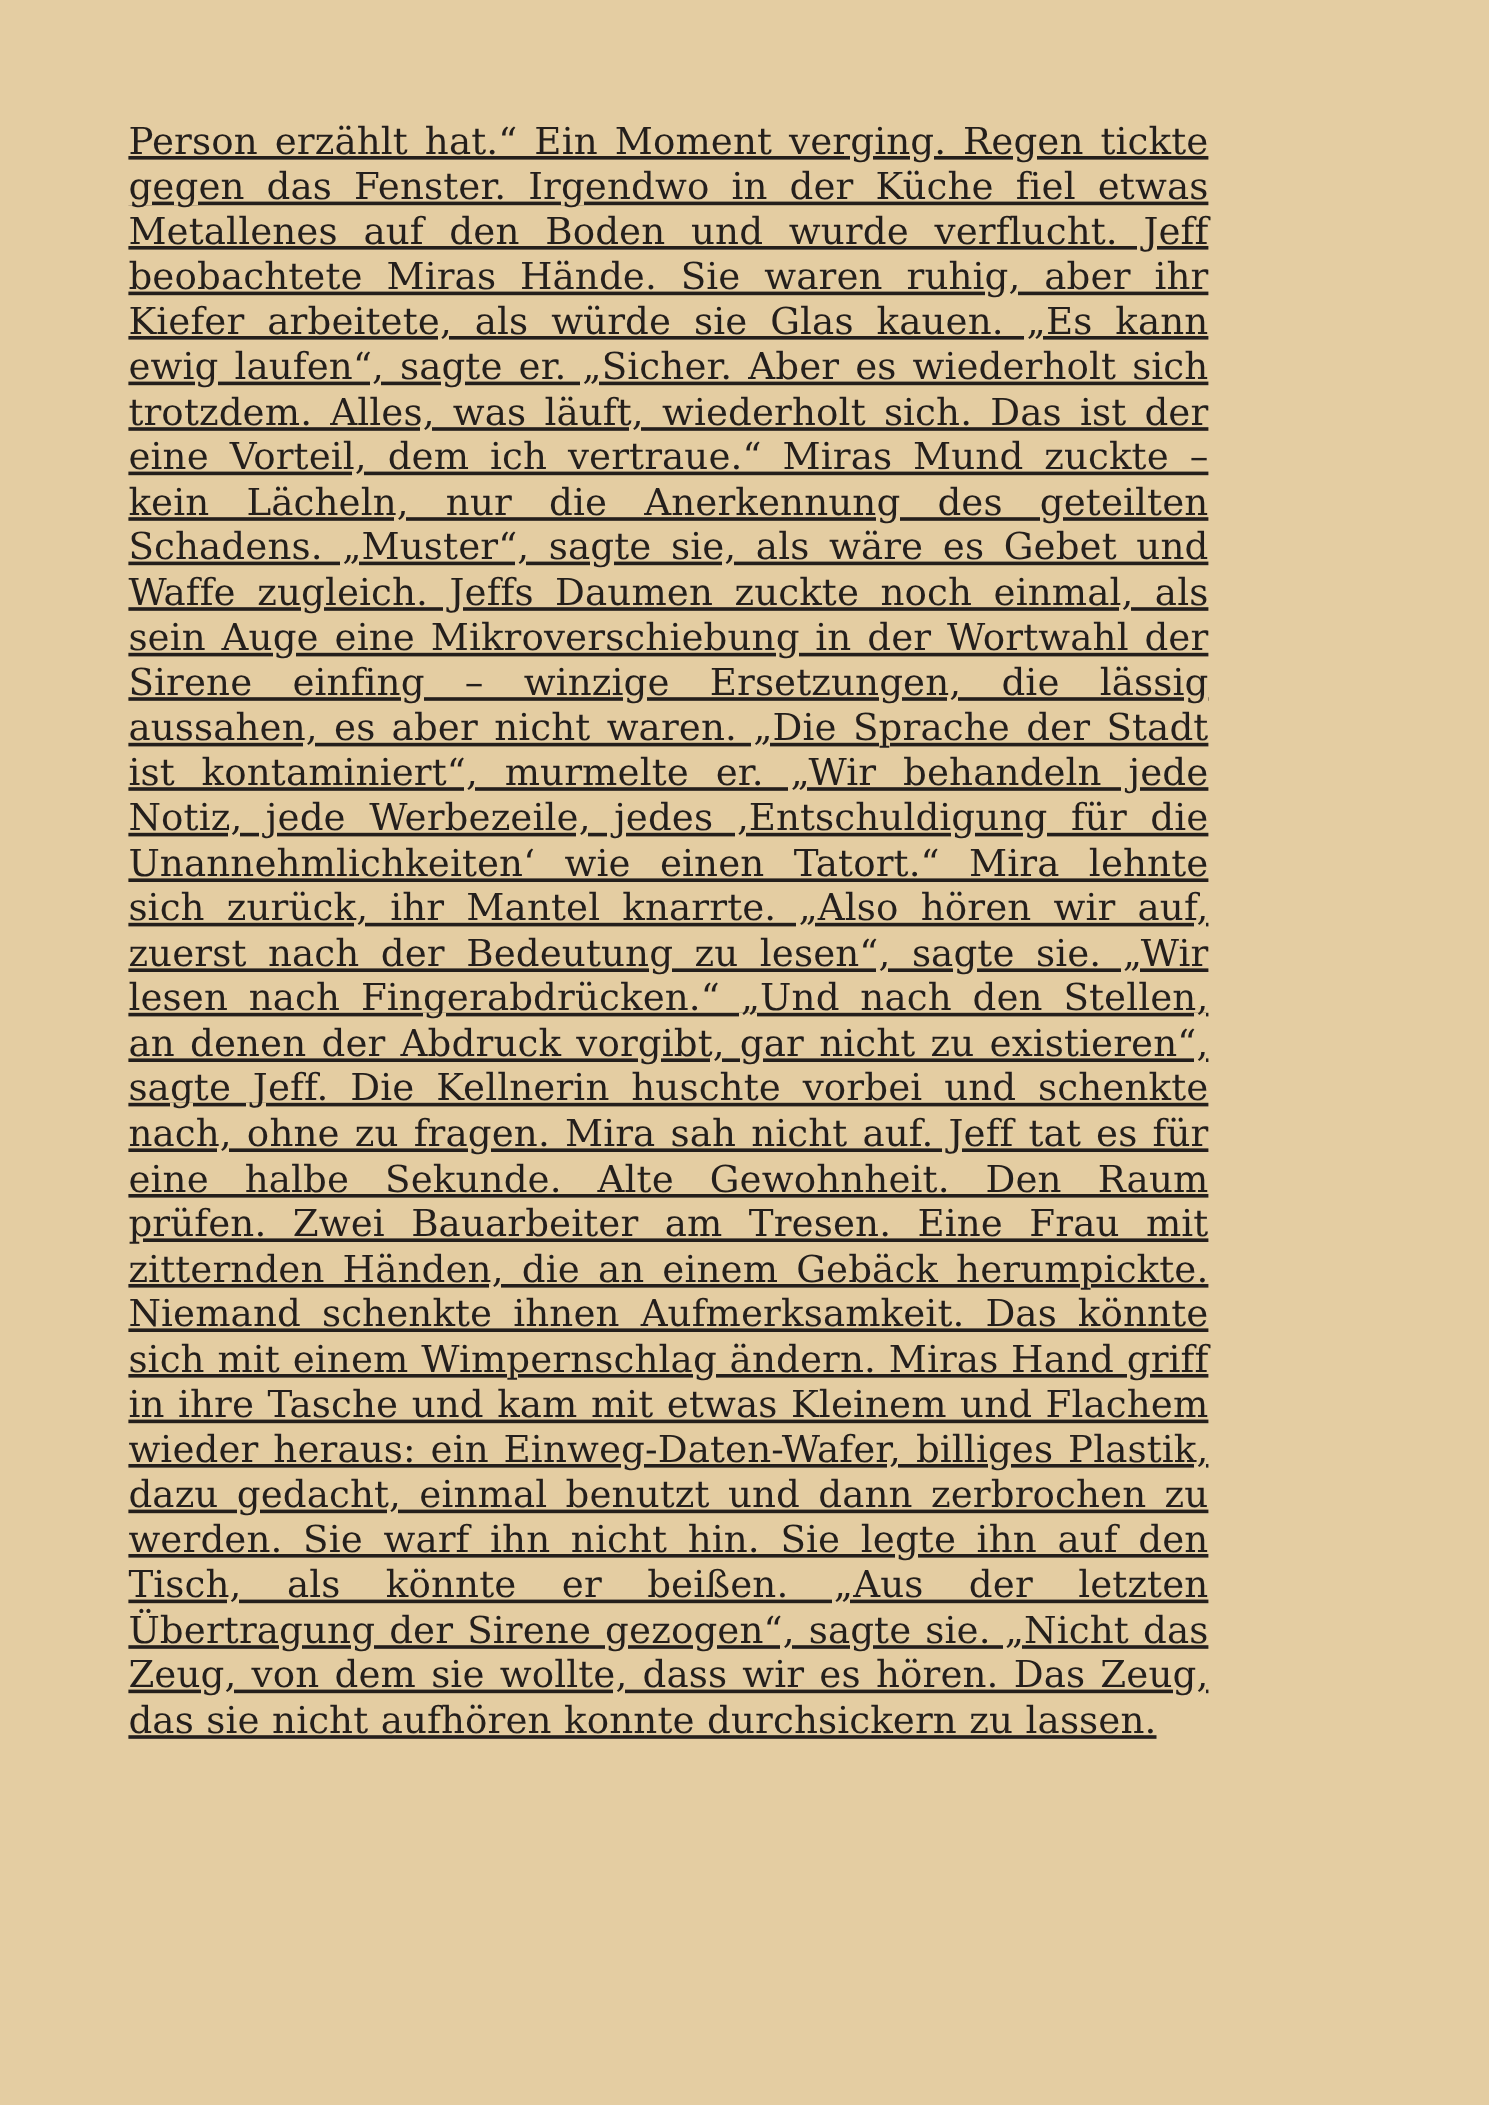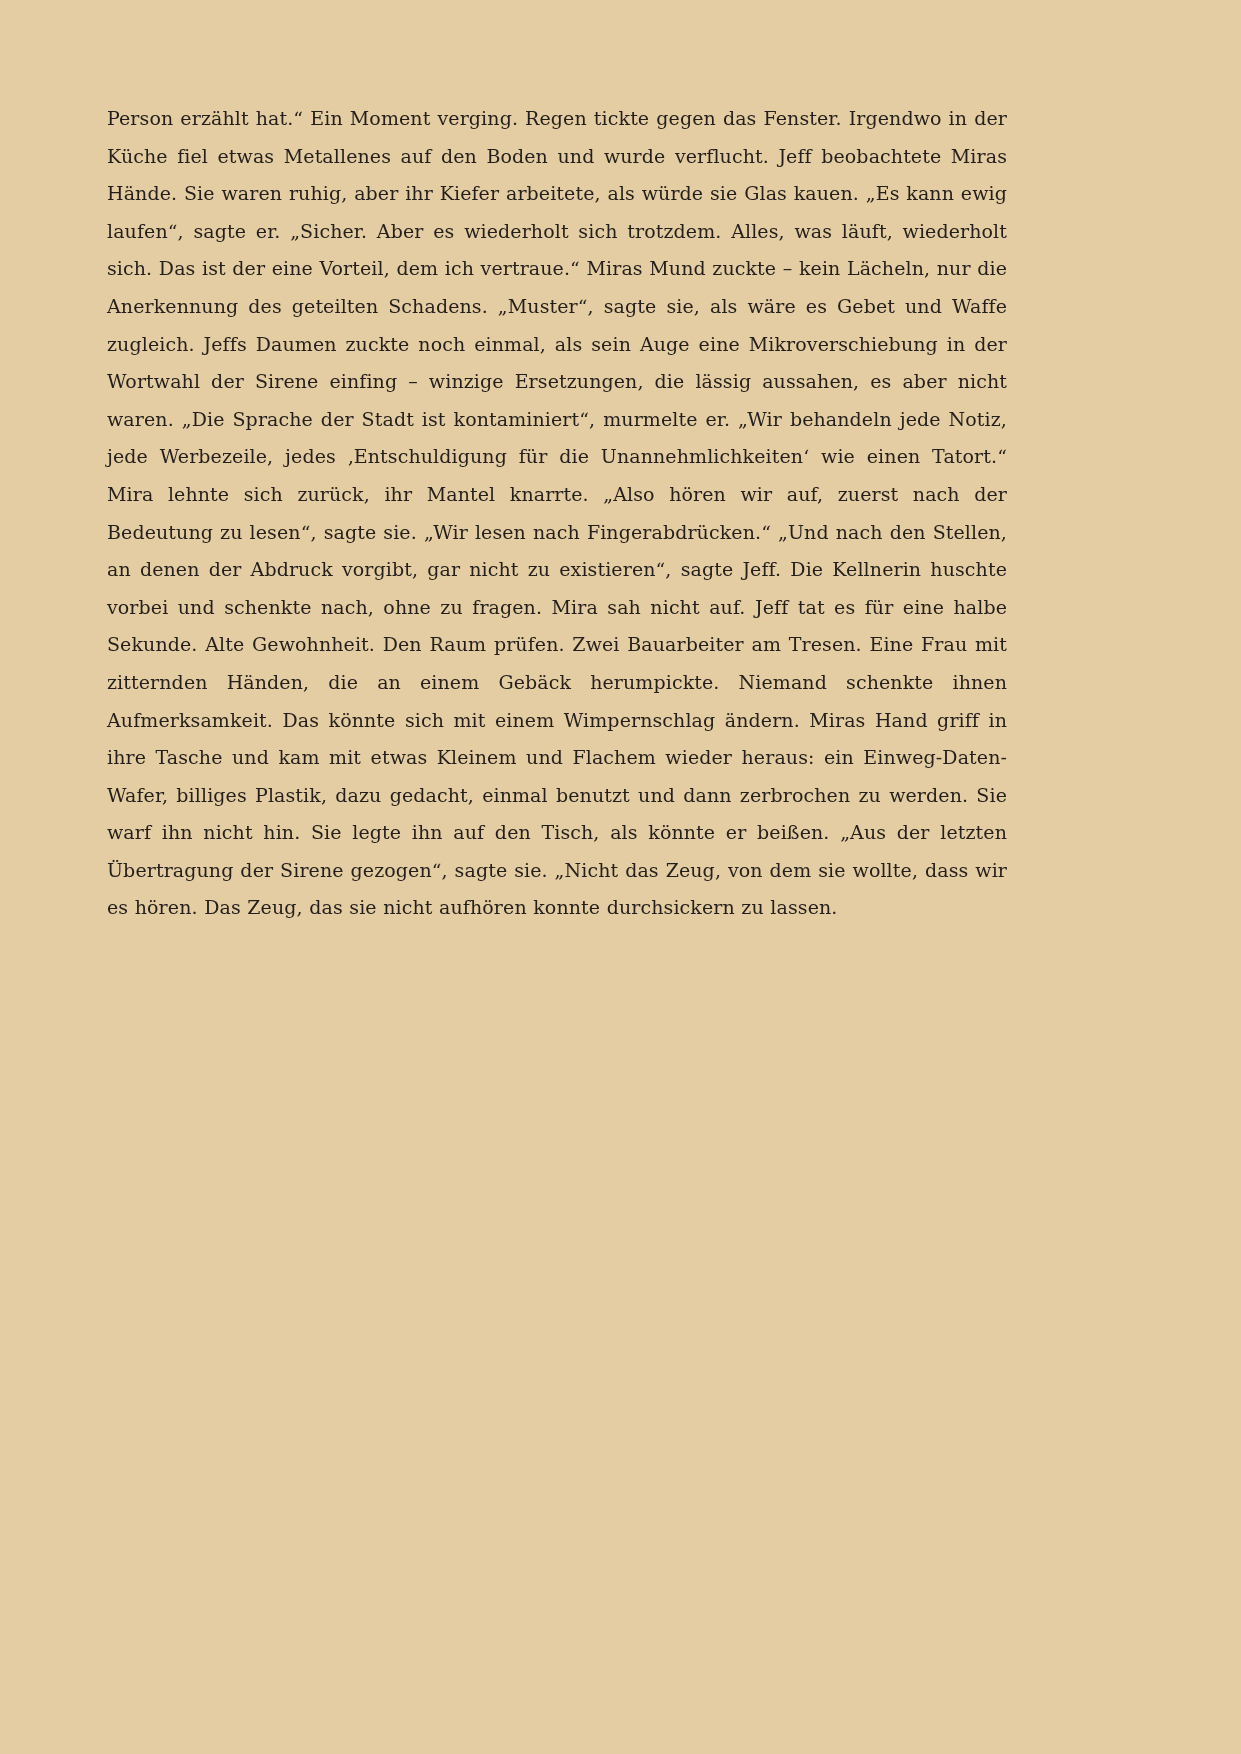--- a/index.html
+++ b/index.html
@@ -22,29 +22,30 @@
   }
   .text-column {
     position: absolute;
     left: 107px;
     top: 100px;
     width: 900px;
   }
   .body-paragraph {
     margin: 0;
     font-family: "DejaVu Serif", serif;
-    font-size: 19px;
+    font-size: 31px;
     line-height: 37.6px;
     color: #241f1c;
     text-align: justify;
     text-justify: inter-word;
     letter-spacing: 0.1px;
     word-spacing: 0.4px;
     -webkit-font-smoothing: antialiased;
     hyphens: none;
+    text-decoration: underline;
   }
 </style>
 </head>
 <body>
 
 <div class="page">
   <div class="text-column">
     <p class="body-paragraph">Person erzählt hat.“ Ein Moment verging. Regen tickte gegen das Fenster. Irgendwo in der Küche fiel etwas Metallenes auf den Boden und wurde verflucht. Jeff beobachtete Miras Hände. Sie waren ruhig, aber ihr Kiefer arbeitete, als würde sie Glas kauen. „Es kann ewig laufen“, sagte er. „Sicher. Aber es wiederholt sich trotzdem. Alles, was läuft, wiederholt sich. Das ist der eine Vorteil, dem ich vertraue.“ Miras Mund zuckte – kein Lächeln, nur die Anerkennung des geteilten Schadens. „Muster“, sagte sie, als wäre es Gebet und Waffe zugleich. Jeffs Daumen zuckte noch einmal, als sein Auge eine Mikroverschiebung in der Wortwahl der Sirene einfing – winzige Ersetzungen, die lässig aussahen, es aber nicht waren. „Die Sprache der Stadt ist kontaminiert“, murmelte er. „Wir behandeln jede Notiz, jede Werbezeile, jedes ‚Entschuldigung für die Unannehmlichkeiten‘ wie einen Tatort.“ Mira lehnte sich zurück, ihr Mantel knarrte. „Also hören wir auf, zuerst nach der Bedeutung zu lesen“, sagte sie. „Wir lesen nach Fingerabdrücken.“ „Und nach den Stellen, an denen der Abdruck vorgibt, gar nicht zu existieren“, sagte Jeff. Die Kellnerin huschte vorbei und schenkte nach, ohne zu fragen. Mira sah nicht auf. Jeff tat es für eine halbe Sekunde. Alte Gewohnheit. Den Raum prüfen. Zwei Bauarbeiter am Tresen. Eine Frau mit zitternden Händen, die an einem Gebäck herumpickte. Niemand schenkte ihnen Aufmerksamkeit. Das könnte sich mit einem Wimpernschlag ändern. Miras Hand griff in ihre Tasche und kam mit etwas Kleinem und Flachem wieder heraus: ein Einweg-Daten-Wafer, billiges Plastik, dazu gedacht, einmal benutzt und dann zerbrochen zu werden. Sie warf ihn nicht hin. Sie legte ihn auf den Tisch, als könnte er beißen. „Aus der letzten Übertragung der Sirene gezogen“, sagte sie. „Nicht das Zeug, von dem sie wollte, dass wir es hören. Das Zeug, das sie nicht aufhören konnte durchsickern zu lassen.</p>
   </div>
 </div>

